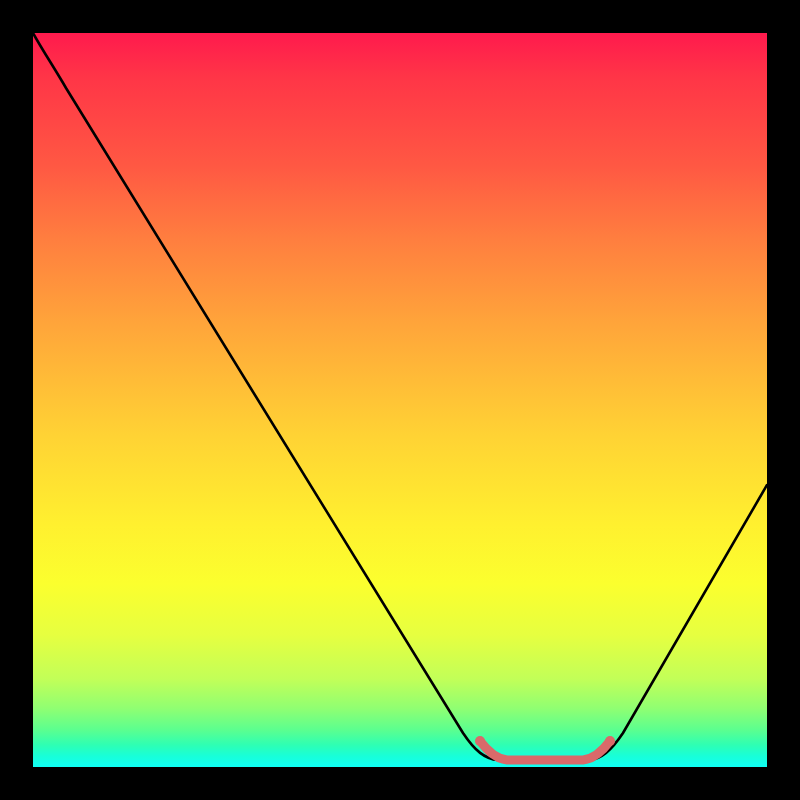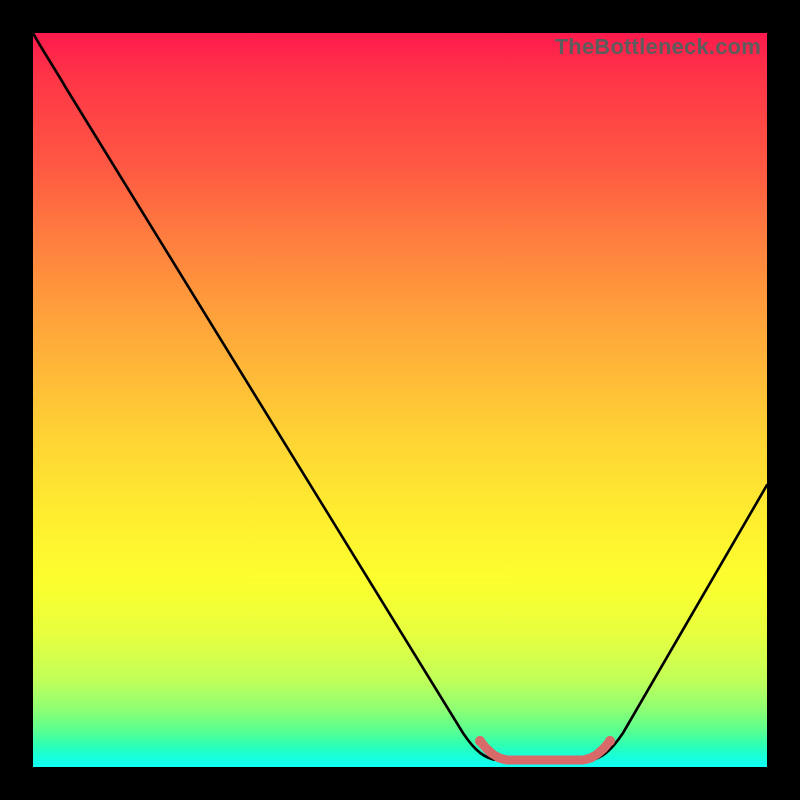--- a/index.html
+++ b/index.html
@@ -78,15 +78,14 @@
                C 568 726, 578 718, 590 700
                L 734 452" fill="none" stroke="#000" stroke-width="2.6" stroke-linecap="round"></path>
       <path d="M 447 708
                C 456 720, 464 726, 474 727
                L 550 727
                C 560 726, 568 720, 577 708" fill="none" stroke="#d96a6a" stroke-width="9" stroke-linecap="round"></path>
       <circle cx="447" cy="708" r="5" fill="#d96a6a"></circle>
       <circle cx="577" cy="708" r="5" fill="#d96a6a"></circle>
     </svg>
 
-    <div class="watermark">TheBottleneck.com</div>
   </div>
 </div>
 
 </body></html>

